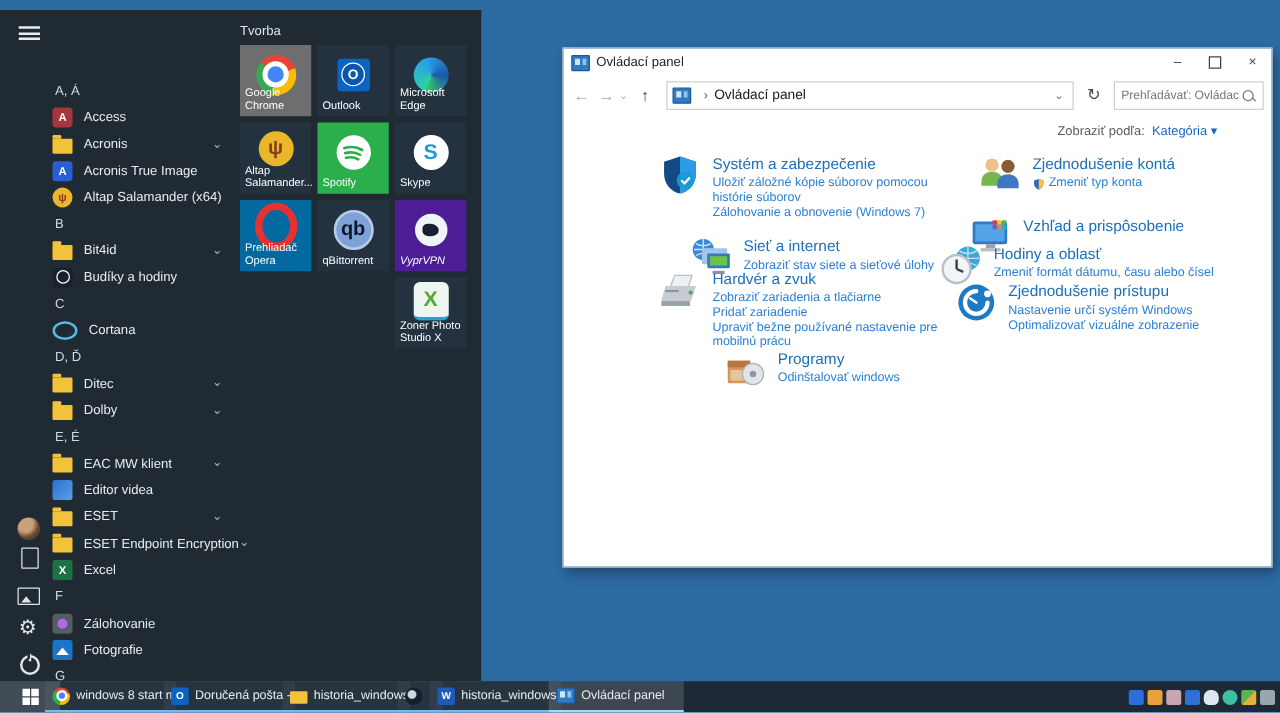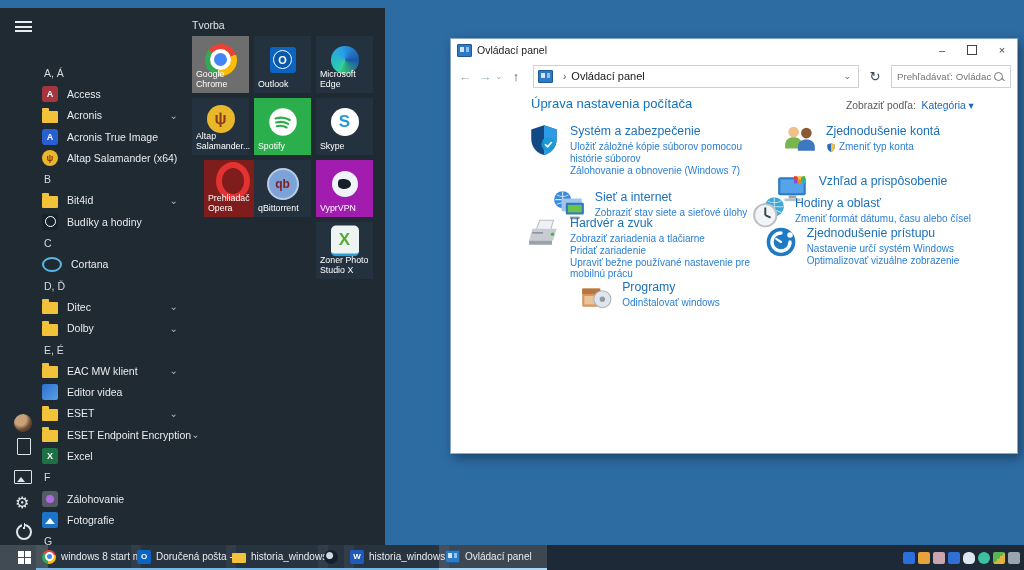--- a/index.html
+++ b/index.html
@@ -53,21 +53,21 @@
   .tile-ic{position:absolute;left:50%;top:42%;transform:translate(-50%,-50%);display:flex;align-items:center;justify-content:center;}
   .t-chrome{width:32px;height:32px;border-radius:50%;background:conic-gradient(from -50deg,#ea4335 0 120deg,#fbbc05 120deg 240deg,#34a853 240deg 360deg);}
   .t-chrome::after{content:"";width:13px;height:13px;border-radius:50%;background:#4285f4;border:4px solid #fff;}
   .t-outlook{width:26px;height:26px;background:#0b64c0;border-radius:3px;color:#fff;font-weight:bold;font-size:15px;}
   .t-outlook::before{content:"O";background:#0a58aa;border-radius:50%;width:17px;height:17px;display:flex;align-items:center;justify-content:center;border:1px solid #fff;font-size:11px;}
   .t-edge{width:28px;height:28px;border-radius:50%;background:conic-gradient(from 200deg,#2bd4a4,#2a9fe8 40%,#1b57a8 70%,#35c76a);}
   .t-altap{width:28px;height:28px;border-radius:50%;background:#e8b82a;color:#8a3a1a;font-size:16px;font-weight:bold;display:flex;align-items:center;justify-content:center;}
   .t-spotify{width:30px;height:30px;}
   .t-skype{width:28px;height:28px;border-radius:50%;background:#fff;color:#1f9ad6;font-size:17px;font-weight:bold;display:flex;align-items:center;justify-content:center;}
   .t-opera{width:22px;height:26px;border:6px solid #e23232;border-radius:50%;}
-  .t-qbit{width:28px;height:28px;border-radius:50%;background:#7da2d8;color:#7f1d1d;font-size:12px;font-weight:bold;display:flex;align-items:center;justify-content:center;border:2px solid #b8cce8;}
+  .t-qbit{width:28px;height:28px;border-radius:50%;background:#7da2d8;color:#0f172a;font-size:16px;font-weight:bold;display:flex;align-items:center;justify-content:center;border:2px solid #b8cce8;}
   .t-vypr{width:26px;height:26px;border-radius:50%;background:#eef4f8;}
   .t-vypr::after{content:"";width:13px;height:10px;background:#17202a;border-radius:40% 60% 55% 45%;}
   .t-steam{width:28px;height:28px;border-radius:50%;background:#0f1b2a;}
   .t-steam::after{content:"";width:8px;height:8px;border:2.5px solid #cfd8e0;border-radius:50%;transform:translate(3px,-3px);}
   .t-zoner{width:28px;height:28px;border-radius:5px;background:#eef4f2;color:#58a832;font-size:17px;font-weight:bold;display:flex;align-items:center;justify-content:center;border-bottom:3px solid #2a9fd8;}
   
   .win{position:absolute;left:450px;top:38px;width:566px;height:414px;background:#fff;
        border:1px solid #87a9c6;box-shadow:3px 4px 10px rgba(0,0,0,.35);}
   .titlebar{height:22px;display:flex;align-items:center;padding-left:6px;}
   .cp-small-ic{width:13px;height:11px;background:#2f7ac2;border:1px solid #1b5a96;border-radius:1px;margin-right:5px;position:relative;}
@@ -262,29 +262,29 @@
             <circle cx="12" cy="12" r="11" fill="#fff"></circle>
             <path d="M6 9.2c4.2-1.2 8.3-.7 11.4 1.2M6.5 12.4c3.5-.9 6.9-.5 9.6 1.1M7 15.4c2.9-.7 5.6-.4 7.9 1" stroke="#2aaf4c" stroke-width="1.7" fill="none" stroke-linecap="round"></path>
           </svg>
       </div>
       <div class="tile-label">Spotify</div>
     </div>
     <div class="tile" style="left:316px;top:90px;">
       <div class="tile-ic t-skype">S</div>
       <div class="tile-label">Skype</div>
     </div>
-    <div class="tile" style="left:204px;top:152px;background:#7f1d1d;">
+    <div class="tile" style="left:192px;top:152px;background:#0369a1;">
       <div class="tile-ic t-opera" style="top:36%;"></div>
       <div class="tile-label">Prehliadač Opera</div>
     </div>
     <div class="tile" style="left:254px;top:152px;">
       <div class="tile-ic t-qbit">qb</div>
       <div class="tile-label">qBittorrent</div>
     </div>
-    <div class="tile" style="left:316px;top:152px;background:#a21caf;">
+    <div class="tile" style="left:316px;top:152px;background:#4c1d95;font-style:italic;">
       <div class="tile-ic t-vypr"></div>
       <div class="tile-label">VyprVPN</div>
     </div>
     <div class="tile" style="left:316px;top:214px;">
       <div class="tile-ic t-zoner" style="top:34%;">X</div>
       <div class="tile-label">Zoner Photo Studio X</div>
     </div>
   </div>
 
   <div class="win">
@@ -308,21 +308,20 @@
         <span class="addr-text">Ovládací panel</span>
         <span class="addr-chev">⌄</span>
       </div>
       <span class="refresh">↻</span>
       <div class="searchbox">
         <input placeholder="Prehľadávať: Ovládací panel" style="">
         <span class="mag"></span>
       </div>
     </div>
 
-    <div class="page-header">Úprava nastavenia počítača</div>
     <div class="viewby">
       <span>Zobraziť podľa:</span>
       <span class="vb-val">&nbsp;<span>Kategória</span> ▾</span>
     </div>
 
     <div class="cat" style="left:76px;top:84px;">
       <div class="cat-icon">
         <svg viewBox="0 0 32 32" width="34" height="34">
             <path d="M16 2l12 4v9c0 8-5.5 13.5-12 15C9.5 28.5 4 23 4 15V6z" fill="#134a86"></path>
             <path d="M16 2l12 4v9c0 8-5.5 13.5-12 15z" fill="#2e9be6"></path>

